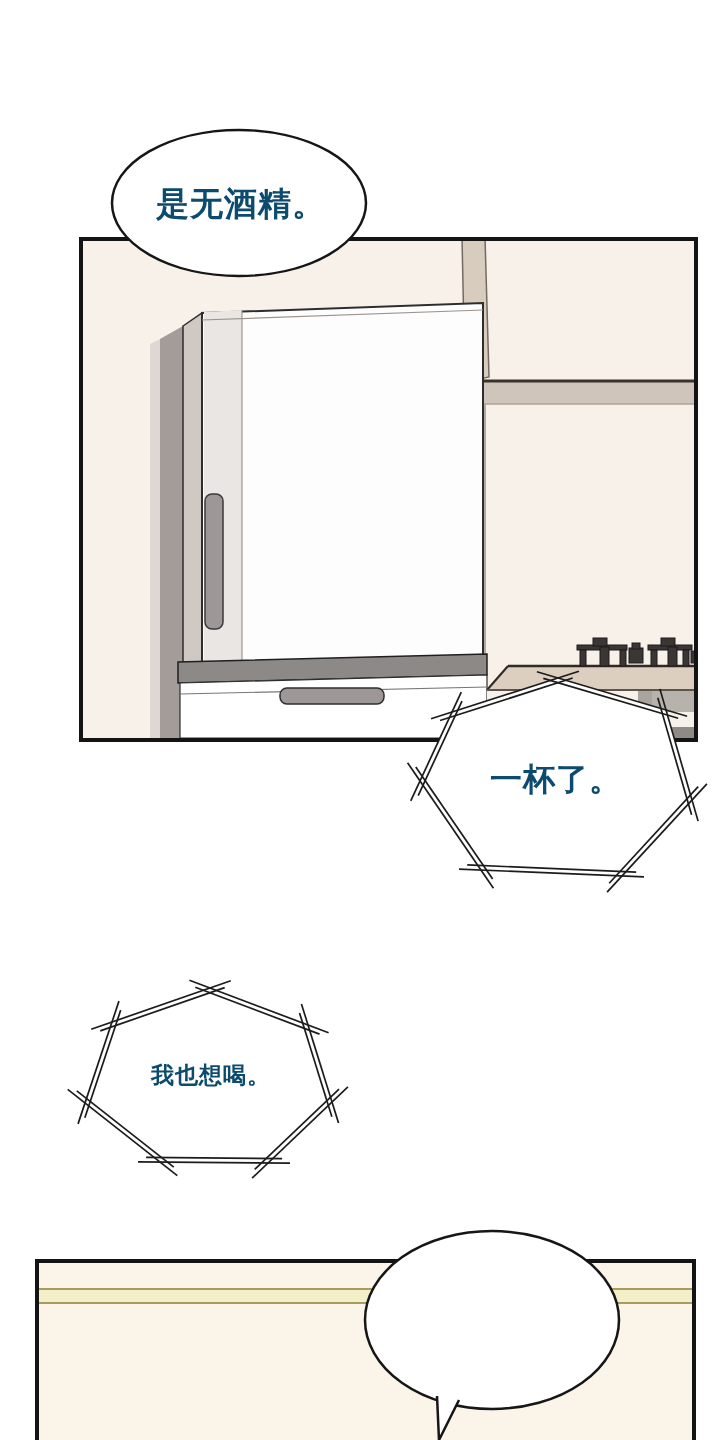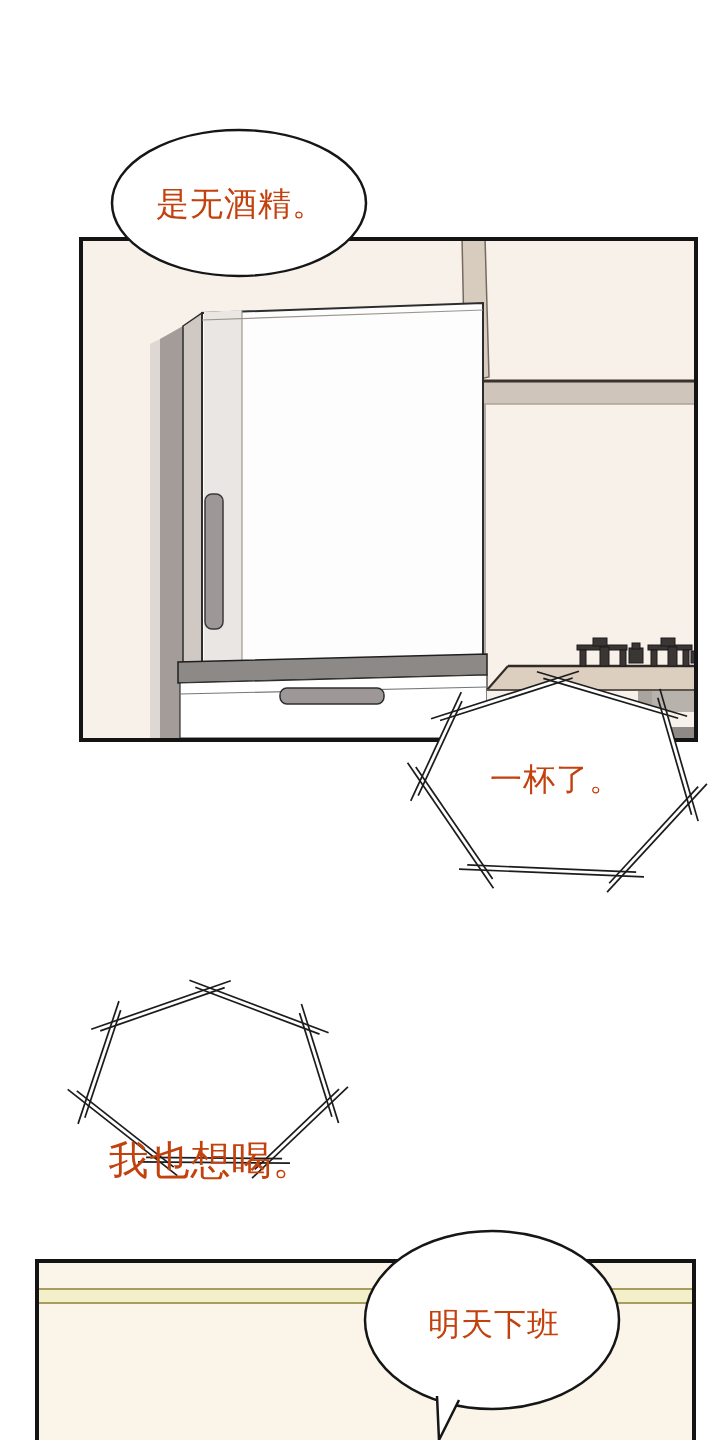--- a/index.html
+++ b/index.html
@@ -16,29 +16,29 @@
     position:absolute;left:0;right:0;top:25px;height:12px;
     background:var(--stripe_fill);
     border-top:2px solid var(--stripe_edge);
     border-bottom:2px solid var(--stripe_edge);
   }
   .bubble{position:absolute;}
   .bubble svg{position:absolute;left:0;top:0;}
   .bubble-text{
     position:absolute;inset:0;display:flex;flex-direction:column;
     align-items:center;justify-content:center;
-    font-weight:400;color:#c2410c;text-align:center;
+    font-weight:700;color:#0c4a6e;text-align:center;
     line-height:1.36;letter-spacing:1px;
   }
   #bubble-1{left:108px;top:126px;width:266px;height:156px;}
   #bubble-1 .bubble-text{font-size:33px;}
   #bubble-2{left:400px;top:655px;width:312px;height:248px;}
   #bubble-2 .bubble-text{font-size:32px;line-height:1.44;}
   #bubble-3{left:60px;top:965px;width:302px;height:222px;}
-  #bubble-3 .bubble-text{font-size:40px;justify-content:flex-end;}
+  #bubble-3 .bubble-text{font-size:23px;}
   #bubble-4{left:362px;top:1228px;width:264px;height:214px;}
   #bubble-4 .bubble-text{font-size:32px;line-height:1.4;padding-bottom:22px;}
 </style>
 </head>
 <body style="background: rgb(255, 255, 255);">
 
 <div class="panel" id="kitchen-panel">
   <svg width="611" height="497" viewBox="0 0 611 497">
 
     <g>
@@ -150,15 +150,14 @@
     <span>我也想喝。</span>
   </div>
 </div>
 
 <div class="bubble" id="bubble-4">
   <svg width="264" height="214" viewBox="0 0 264 214">
     <ellipse cx="130" cy="92" rx="127" ry="89" fill="#ffffff" stroke="#161616" stroke-width="2.5"></ellipse>
     <path d="M75,168 L77,212 L97,172" fill="#ffffff" stroke="#161616" stroke-width="2.5" stroke-linejoin="round"></path>
   </svg>
   <div class="bubble-text">
-    <span>明天下班</span>
   </div>
 </div>
 
 </body></html>

